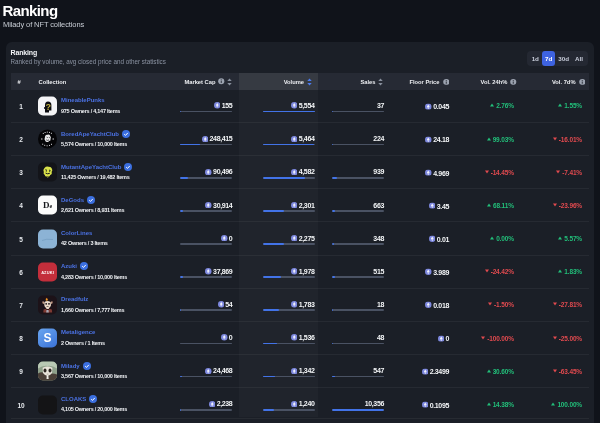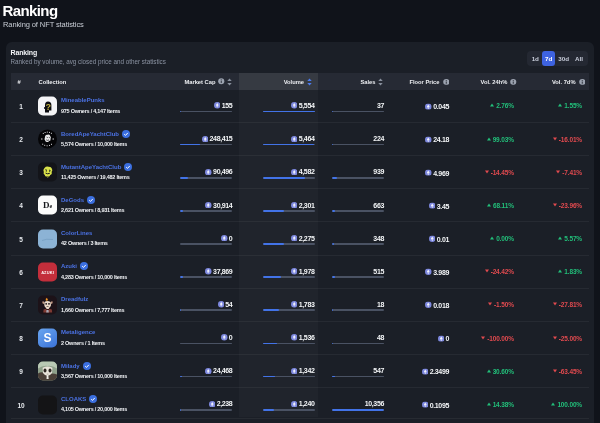--- a/index.html
+++ b/index.html
@@ -34,21 +34,21 @@
 .fp{position:absolute;top:16.4px;transform:translateY(-50%);display:flex;align-items:center;font-size:7px;letter-spacing:-.35px;font-weight:bold;color:#f4f6f8}
 .fp .eic{margin-right:1.3px}
 .bar{position:absolute;top:20.7px;width:52px;height:1.7px;background:#4a5263;border-radius:1px;overflow:hidden}
 .bar i{display:block;height:1.7px;background:#4273e8;border-radius:1px}
 .pc{position:absolute;top:15.6px;transform:translateY(-50%);display:flex;align-items:center;font-size:6.5px;letter-spacing:-.15px;font-weight:bold}
 .tri{display:inline-block;width:0;height:0;border-left:2.5px solid transparent;border-right:2.5px solid transparent;margin-right:2px}
 </style></head>
 <body>
 <div id="page">
 <div class="h1">Ranking</div>
-<div class="h2">Ranking of NFT statistics</div>
+<div class="h2">Milady of NFT collections</div>
 <div id="card">
  <div class="ct1">Ranking</div>
  <div class="ct2">Ranked by volume, avg closed price and other statistics</div>
  <div id="tg">
         <span class="b">1d</span>
         <span class="b on">7d</span>
         <span class="b">30d</span>
         <span class="b">All</span>
       </div>
 </div>

